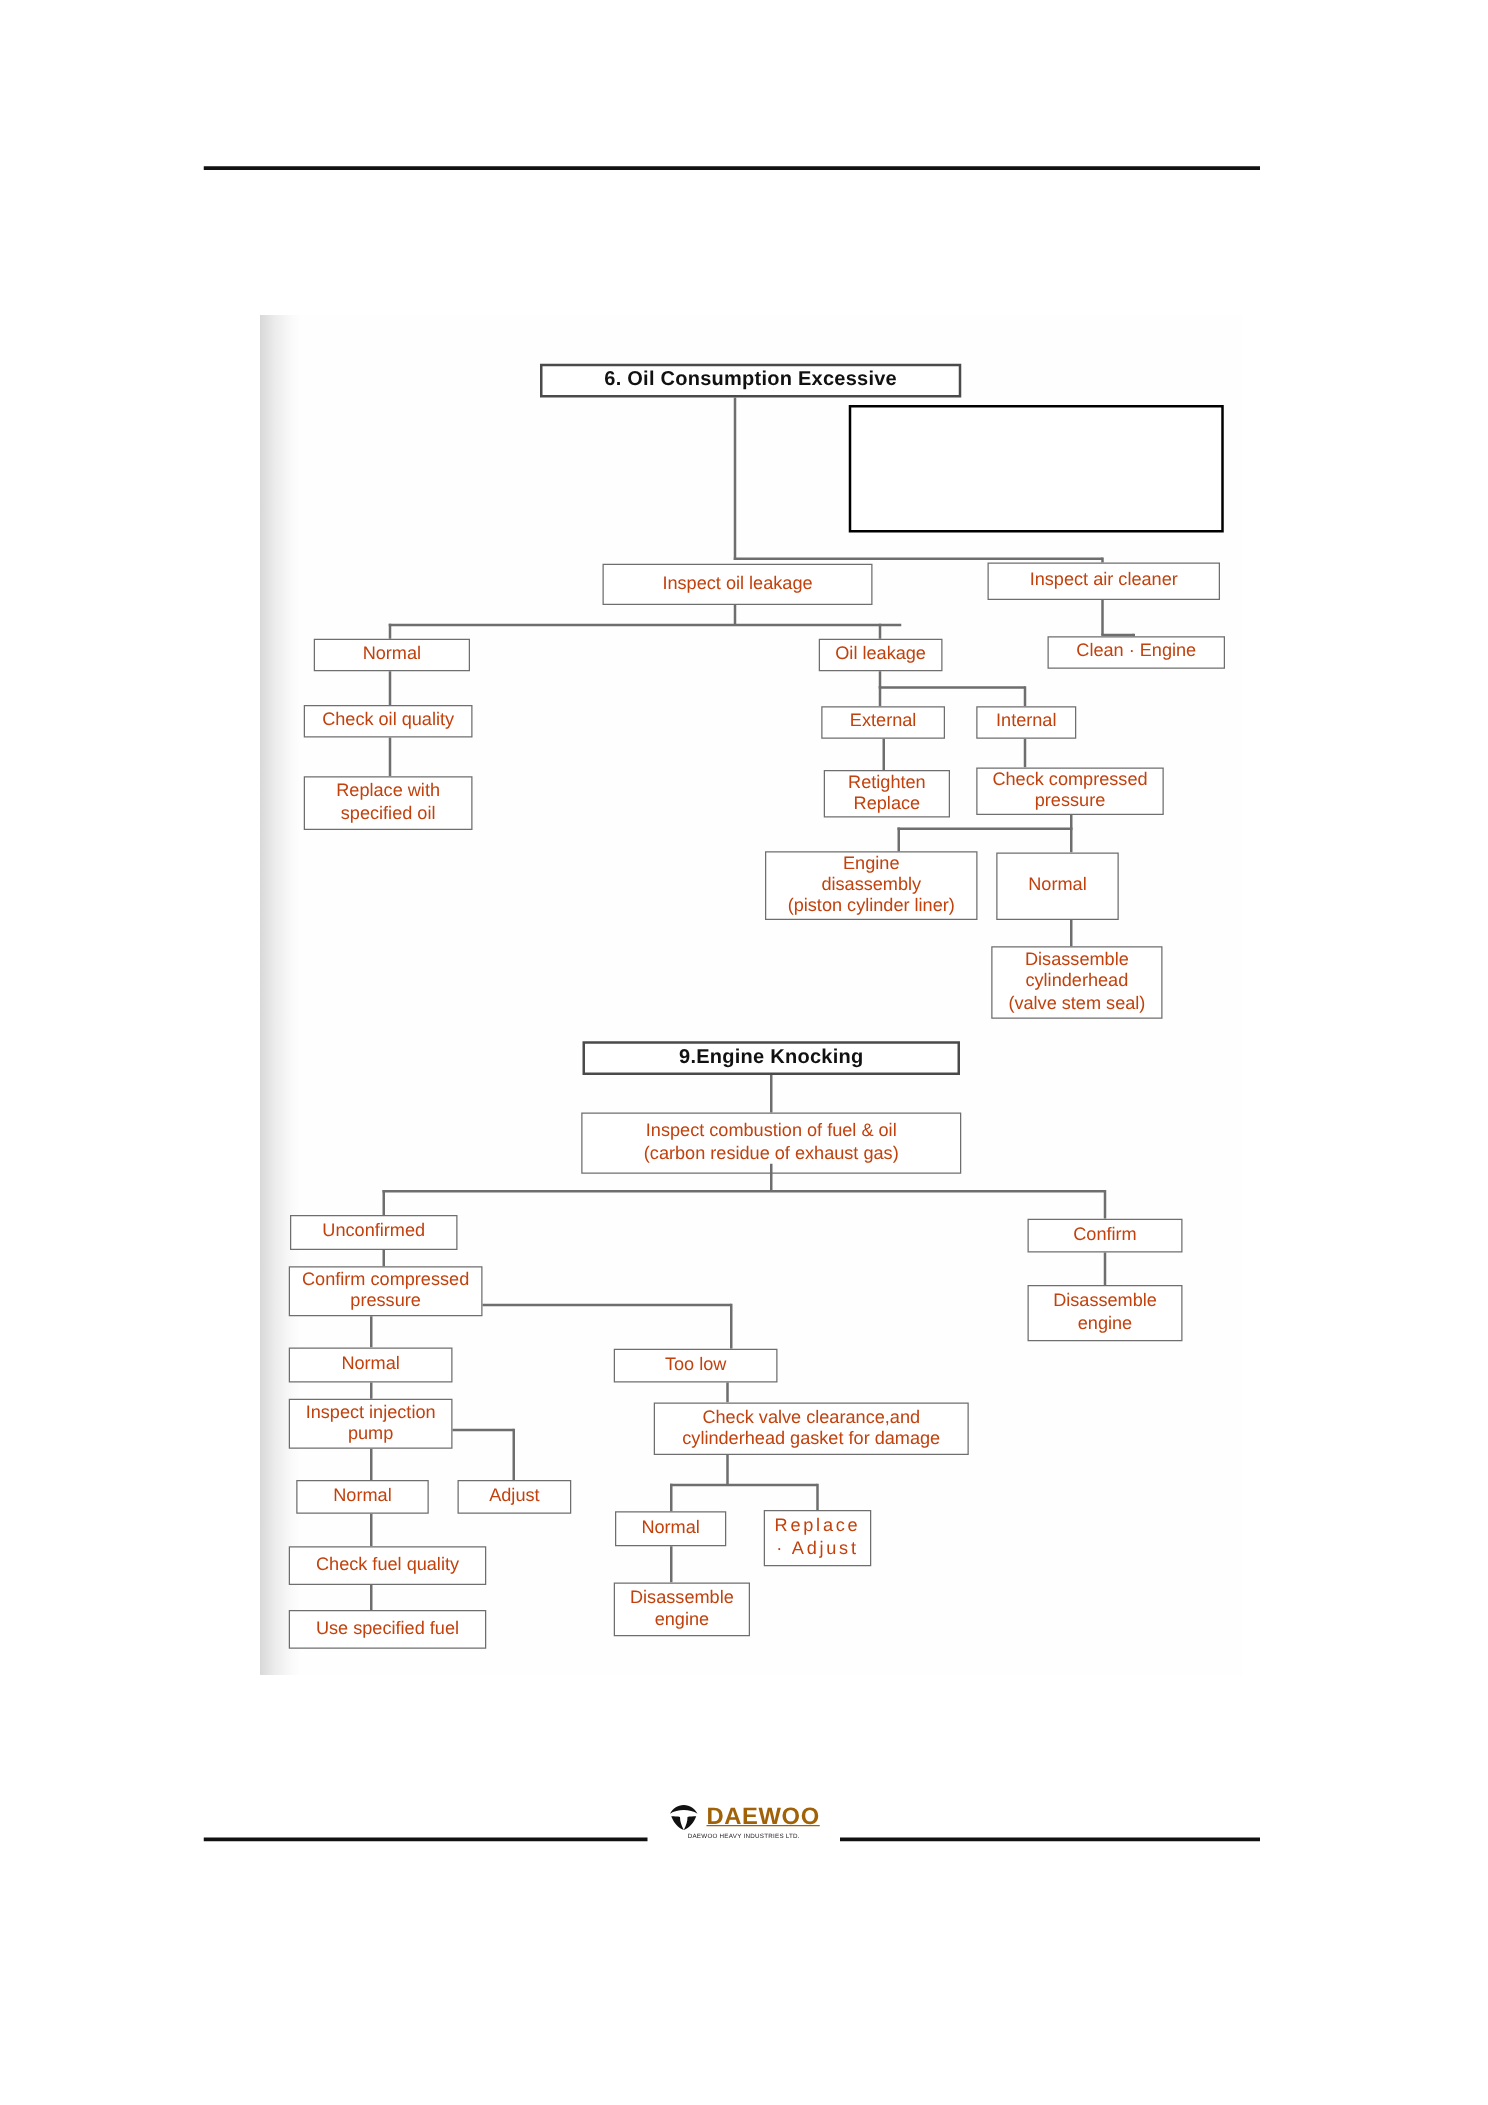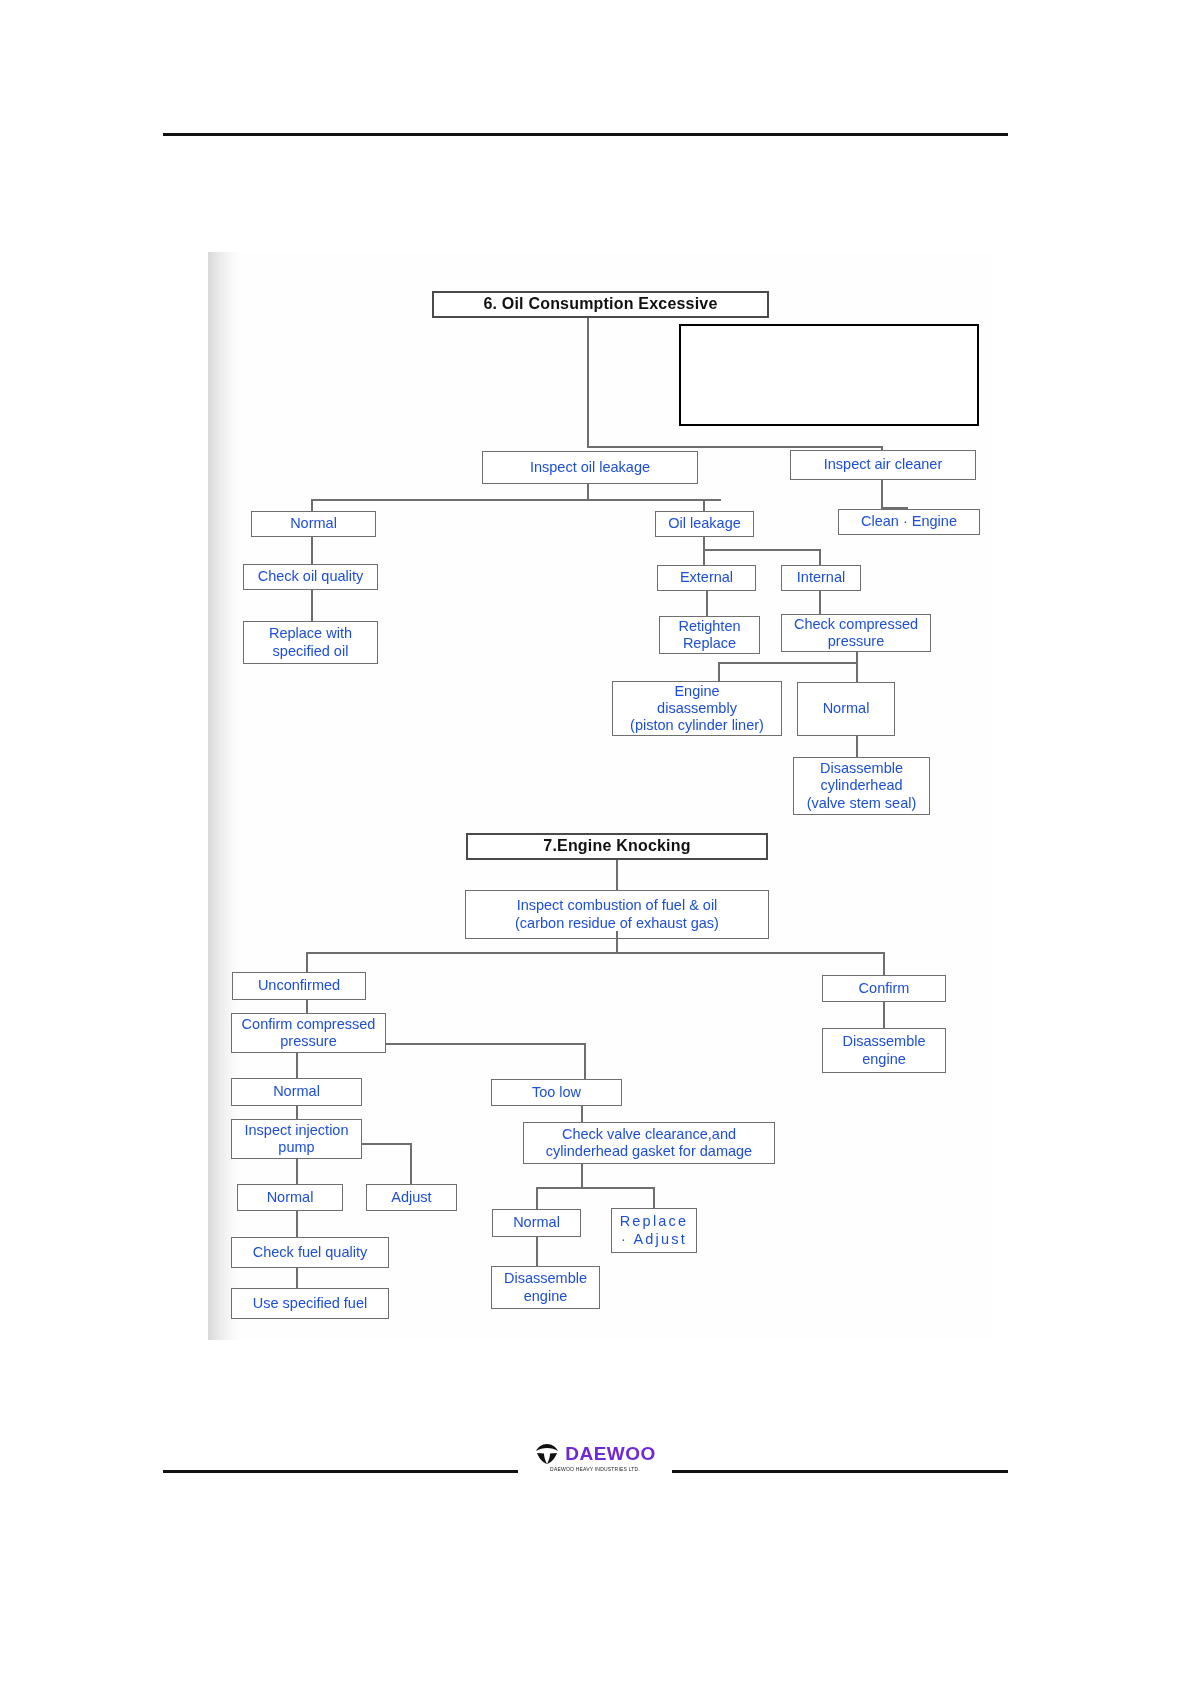--- a/index.html
+++ b/index.html
@@ -73,42 +73,43 @@
   }
   .logo-mark {
     width: 26px;
     height: 22px;
     position: relative;
   }
   .logo-word {
     font-size: 19px;
     font-weight: bold;
     letter-spacing: 0.5px;
-    color: #6d28d9;
+    color: #a16207;
+    text-decoration: underline;
   }
   .logo-sub {
     font-size: 5px;
     letter-spacing: 0.2px;
     color: #222;
     margin-top: 1px;
   }
 
   
   .node {
     position: absolute;
     box-sizing: border-box;
     background: #ffffff;
     border: 1.5px solid #6e6e6e;
     display: flex;
     align-items: center;
     justify-content: center;
     text-align: center;
     font-size: 14.5px;
     line-height: 1.18;
-    color: #1d4ed8;
+    color: #c2410c;
     padding: 2px 3px;
     white-space: pre-line;
   }
   .node.header {
     border: 2.5px solid #4a4a4a;
     font-weight: bold;
     font-size: 16px;
     color: #111;
     letter-spacing: 0.2px;
   }
@@ -201,21 +202,21 @@
 (piston cylinder liner)</div>
 
 <div class="node" style="left:797px; top:682px; width:98px; height:54px;">Normal</div>
 
 <div class="ln v" style="left:856px; top:736px; height:22px;"></div>
 
 <div class="node" style="left:793px; top:757px; width:137px; height:58px;">Disassemble
 cylinderhead
 (valve stem seal)</div>
 
-<div class="node header" style="left:466px; top:833px; width:302px; height:27px;">7.Engine Knocking</div>
+<div class="node header" style="left:466px; top:833px; width:302px; height:27px;">9.Engine Knocking</div>
 
 <div class="ln v" style="left:616px; top:860px; height:31px;"></div>
 
 <div class="node" style="left:465px; top:890px; width:304px; height:49px;">Inspect combustion of fuel &amp; oil
 (carbon residue of exhaust gas)</div>
 
 <div class="ln v" style="left:616px; top:931px; height:22px;"></div>
 <div class="ln h" style="left:306px; top:952px; width:578px;"></div>
 <div class="ln v" style="left:306px; top:952px; height:21px;"></div>
 <div class="ln v" style="left:883px; top:952px; height:23px;"></div>

